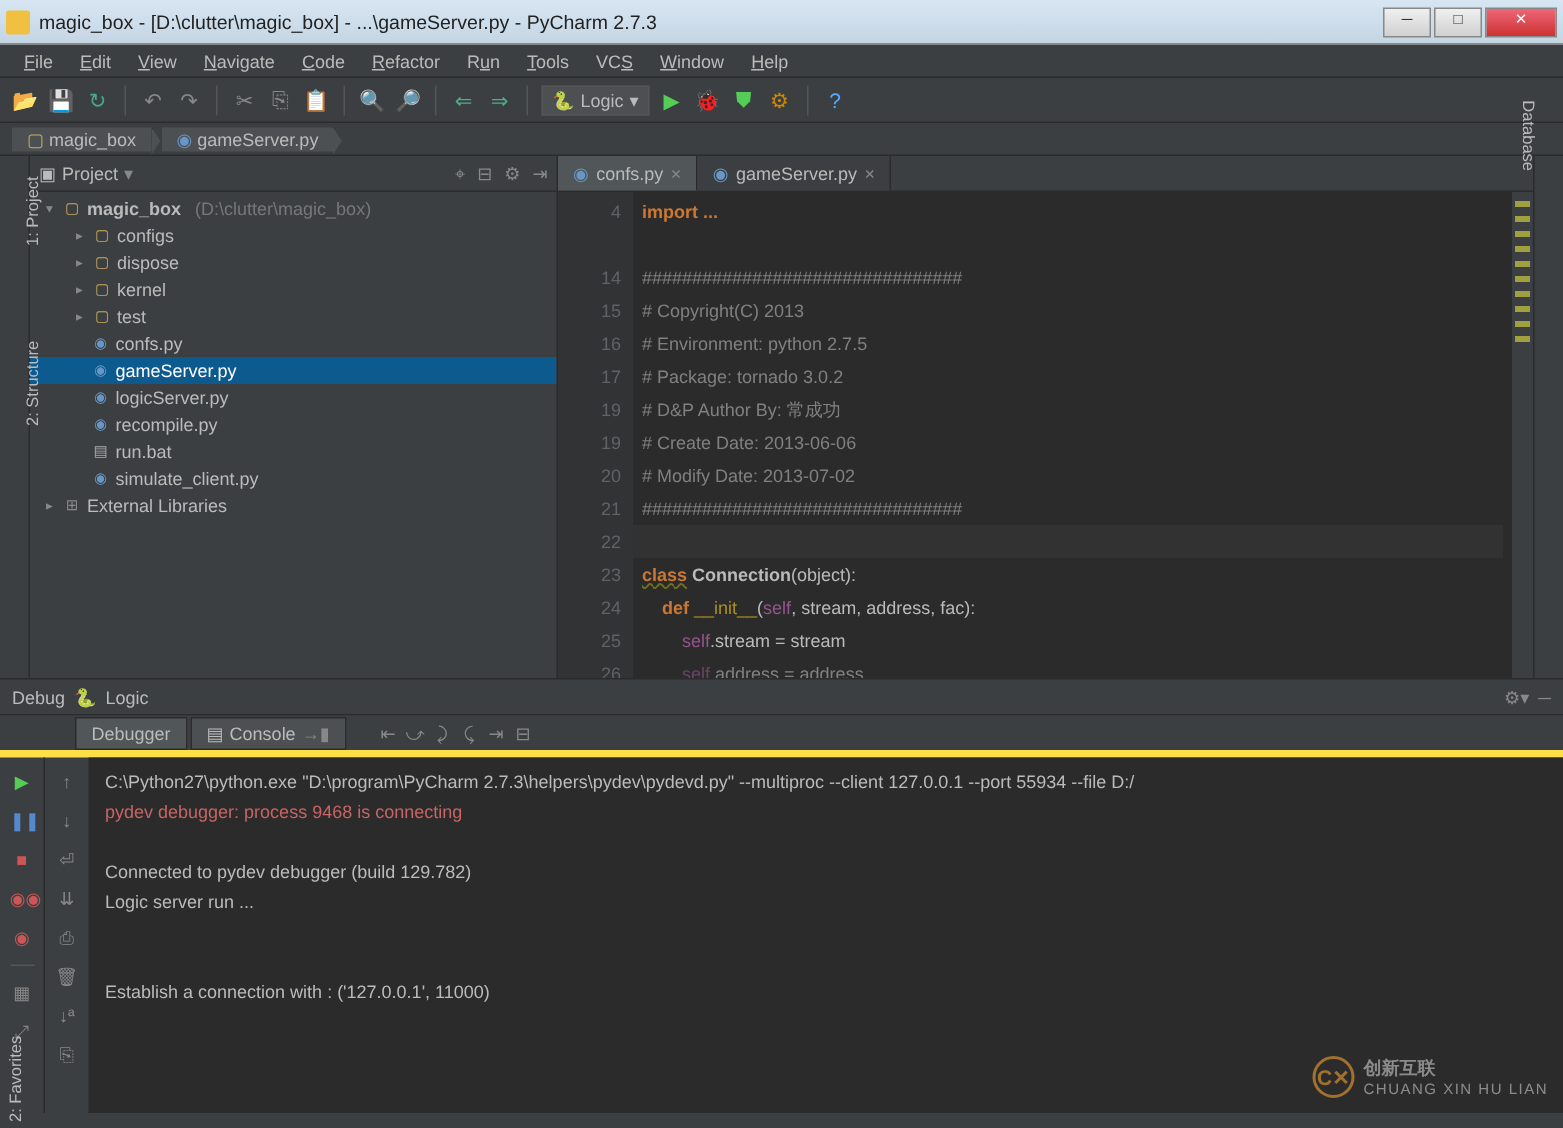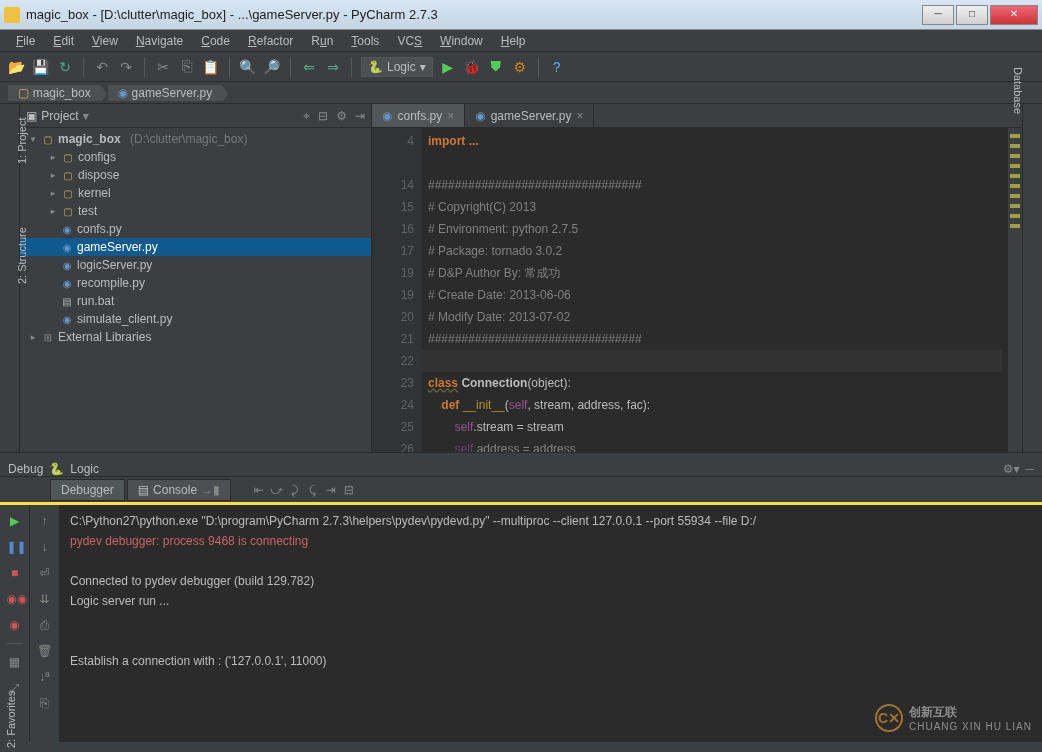--- a/index.html
+++ b/index.html
@@ -46,22 +46,22 @@
 .code { flex: 1; padding: 2px 6px; line-height: 22px; position: relative; }
 .code .kw { color: #cc7832; font-weight: bold; }
 .code .cmt { color: #808080; }
 .code .fn { color: #b09020; text-align: right; }
 .code .self { color: #94558d; }
 .code .clsname { text-decoration: underline wavy #707020; }
 .code .cursor-line { background: #323232; display: block; margin-left: -6px; padding-left: 6px; }
 .minimap { width: 14px; background: #3c3f41; }
 .minimap .bar { width: 10px; height: 4px; background: #a0a040; margin: 6px auto; }
 .debug-panel { height: 290px; background: #3c3f41; border-top: 1px solid #2b2b2b; display: flex; flex-direction: column; }
-.debug-header { height: 24px; display: flex; align-items: flex-end; padding: 0 8px; gap: 6px; border-bottom: 1px solid #2b2b2b; }
-.debug-tabs { height: 28px; display: flex; align-items: center; padding: 0 50px; gap: 2px; border-bottom: 3px solid #fde047; background: #3c3f41; }
+.debug-header { height: 24px; display: flex; align-items: center; padding: 0 8px; gap: 6px; border-bottom: 1px solid #2b2b2b; }
+.debug-tabs { height: 28px; display: flex; align-items: center; padding: 0 50px; gap: 2px; border-bottom: 5px solid #fde047; background: #3c3f41; }
 .debug-tab { padding: 3px 10px; background: #515658; border: 1px solid #2b2b2b; display: flex; align-items: center; gap: 4px; }
 .debug-tab.active { background: #4c5052; }
 .debug-body { flex: 1; display: flex; }
 .debug-sidebar { width: 30px; display: flex; flex-direction: column; align-items: center; gap: 10px; padding: 8px 0; border-right: 1px solid #2b2b2b; }
 .dbg-icn { width: 16px; height: 16px; color: #888; text-align: center; line-height: 16px; }
 .debug-sidebar2 { width: 30px; display: flex; flex-direction: column; align-items: center; gap: 10px; padding: 8px 0; border-right: 1px solid #2b2b2b; }
 .console { flex: 1; font-family: "Consolas", monospace; font-size: 13px; padding: 6px 10px; line-height: 20px; color: #bbb; overflow: auto; background: #2b2b2b; }
 .console .warn { color: #c86464; }
 .statusbar-left { position: absolute; left: 1px; bottom: 8px; width: 20px; }
 .statusbar-left .lbl { transform: rotate(-90deg); white-space: nowrap; font-size: 11px; }

